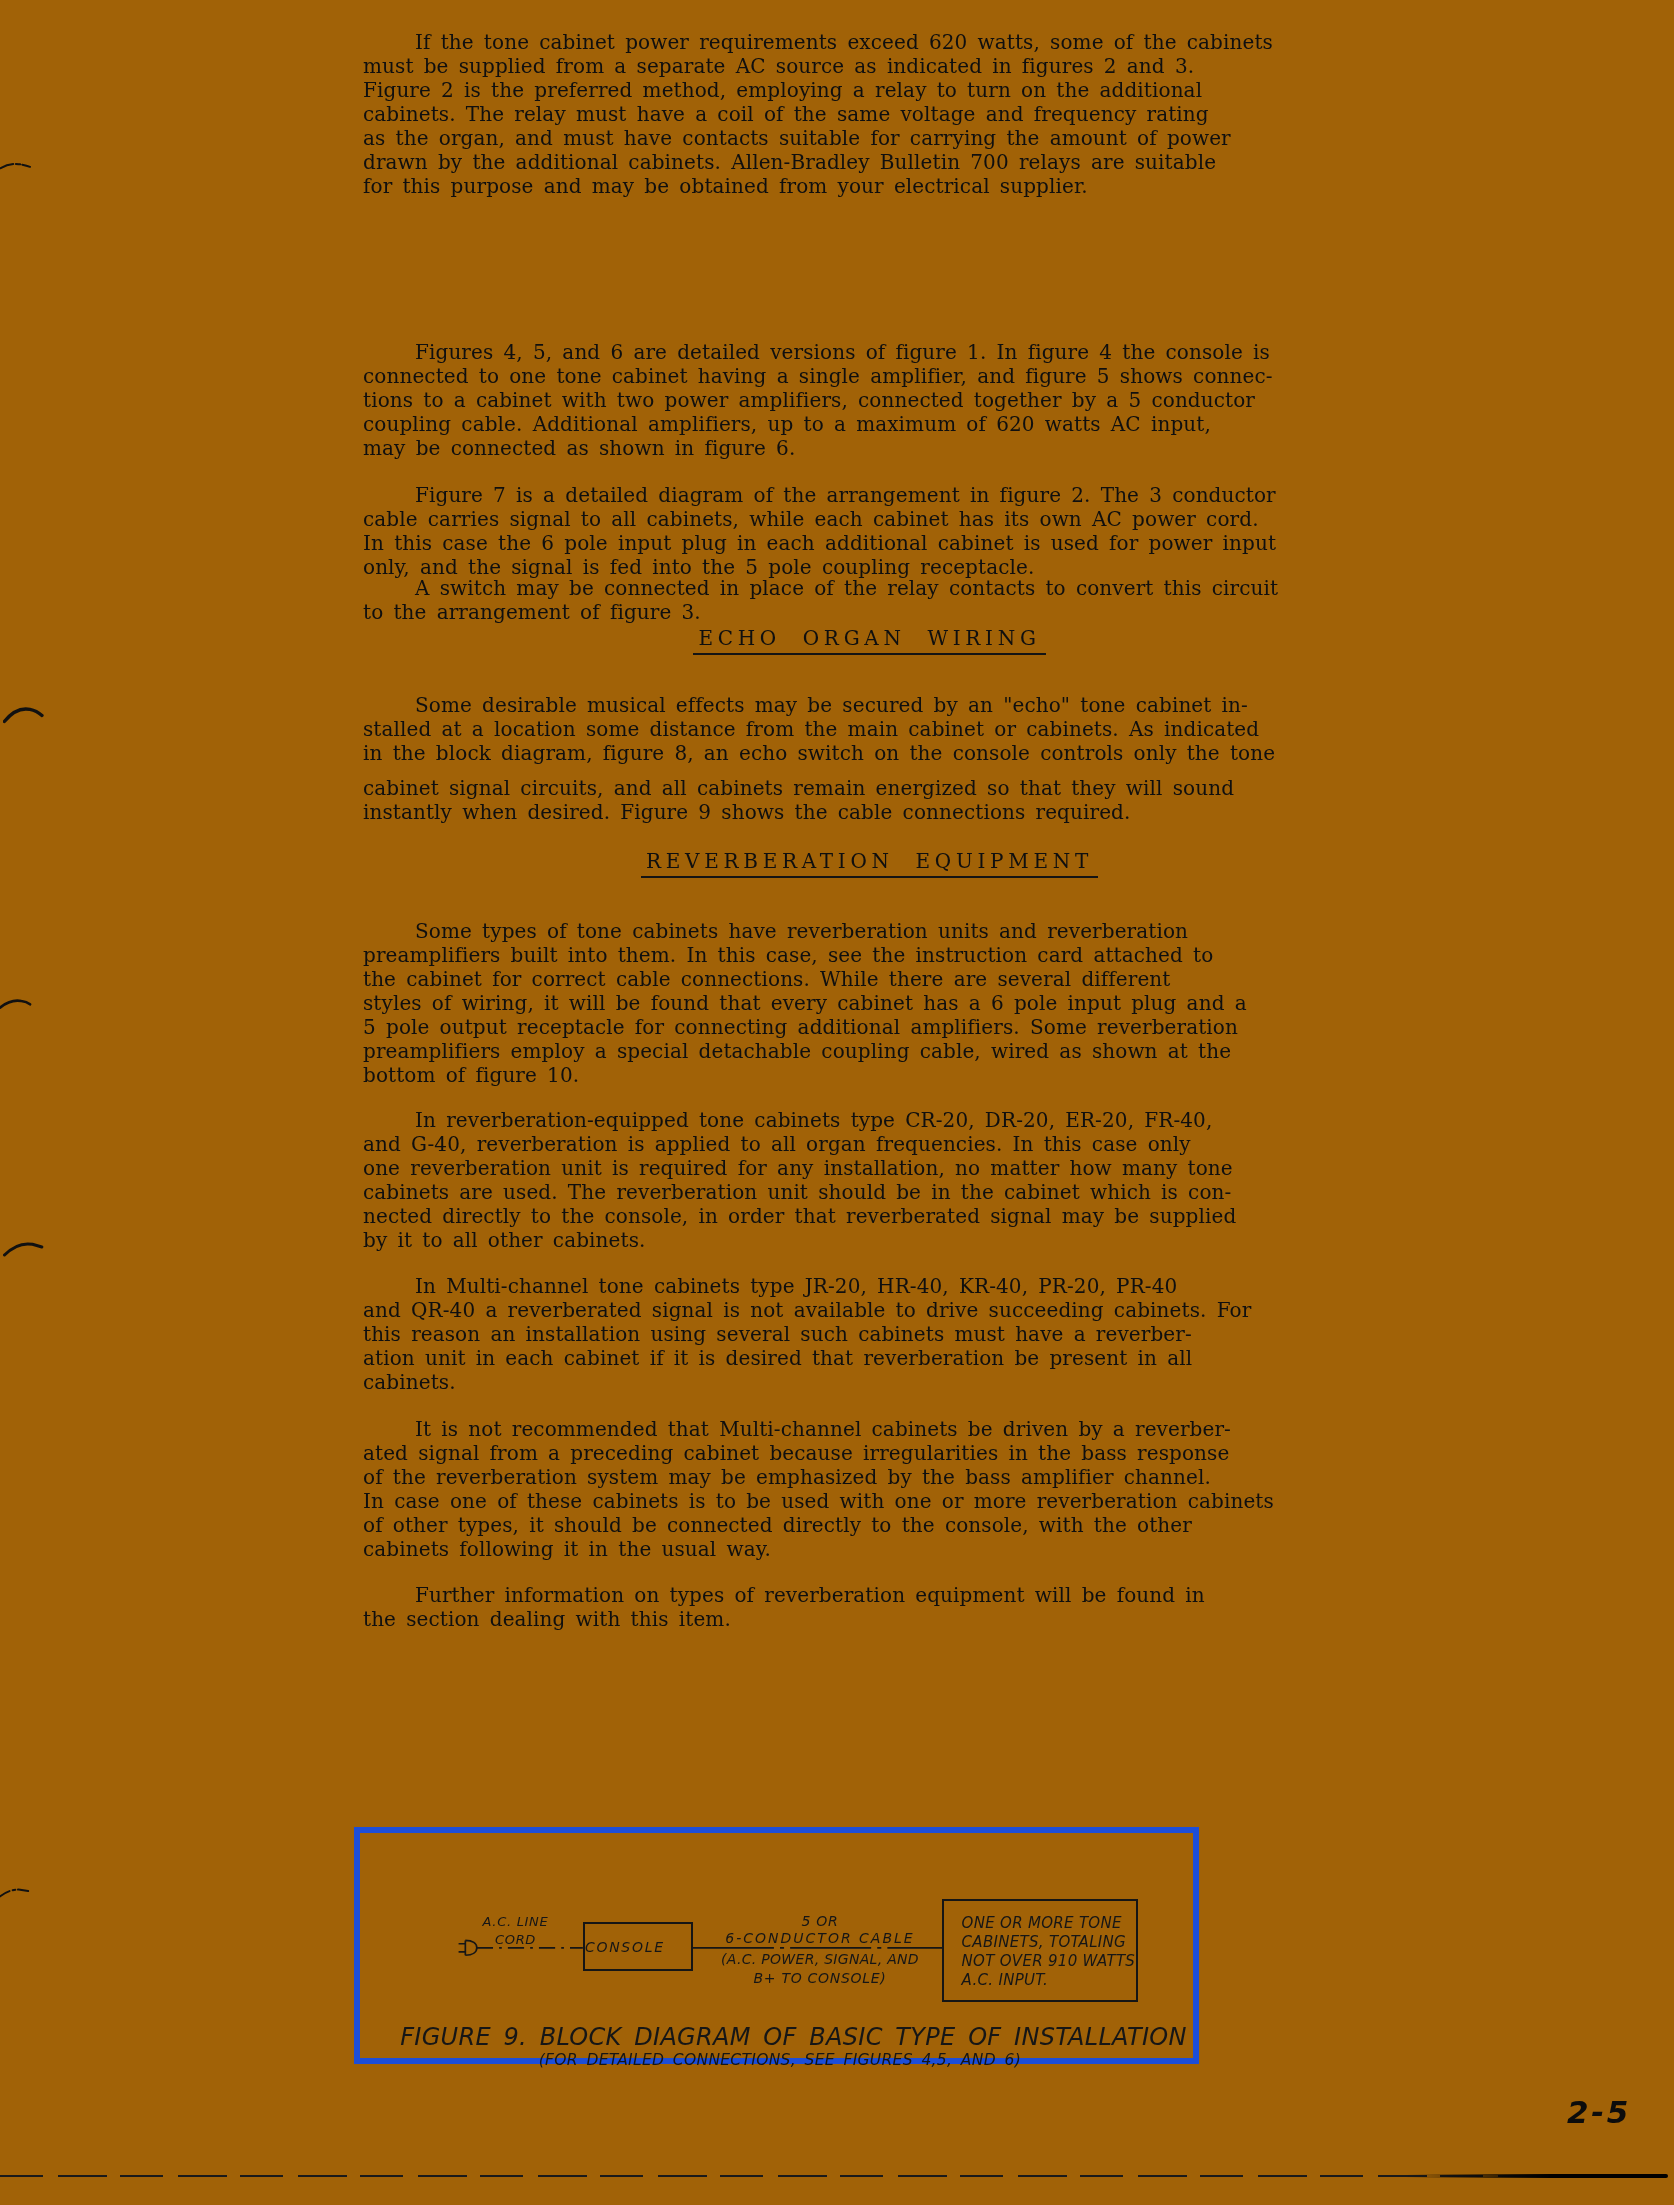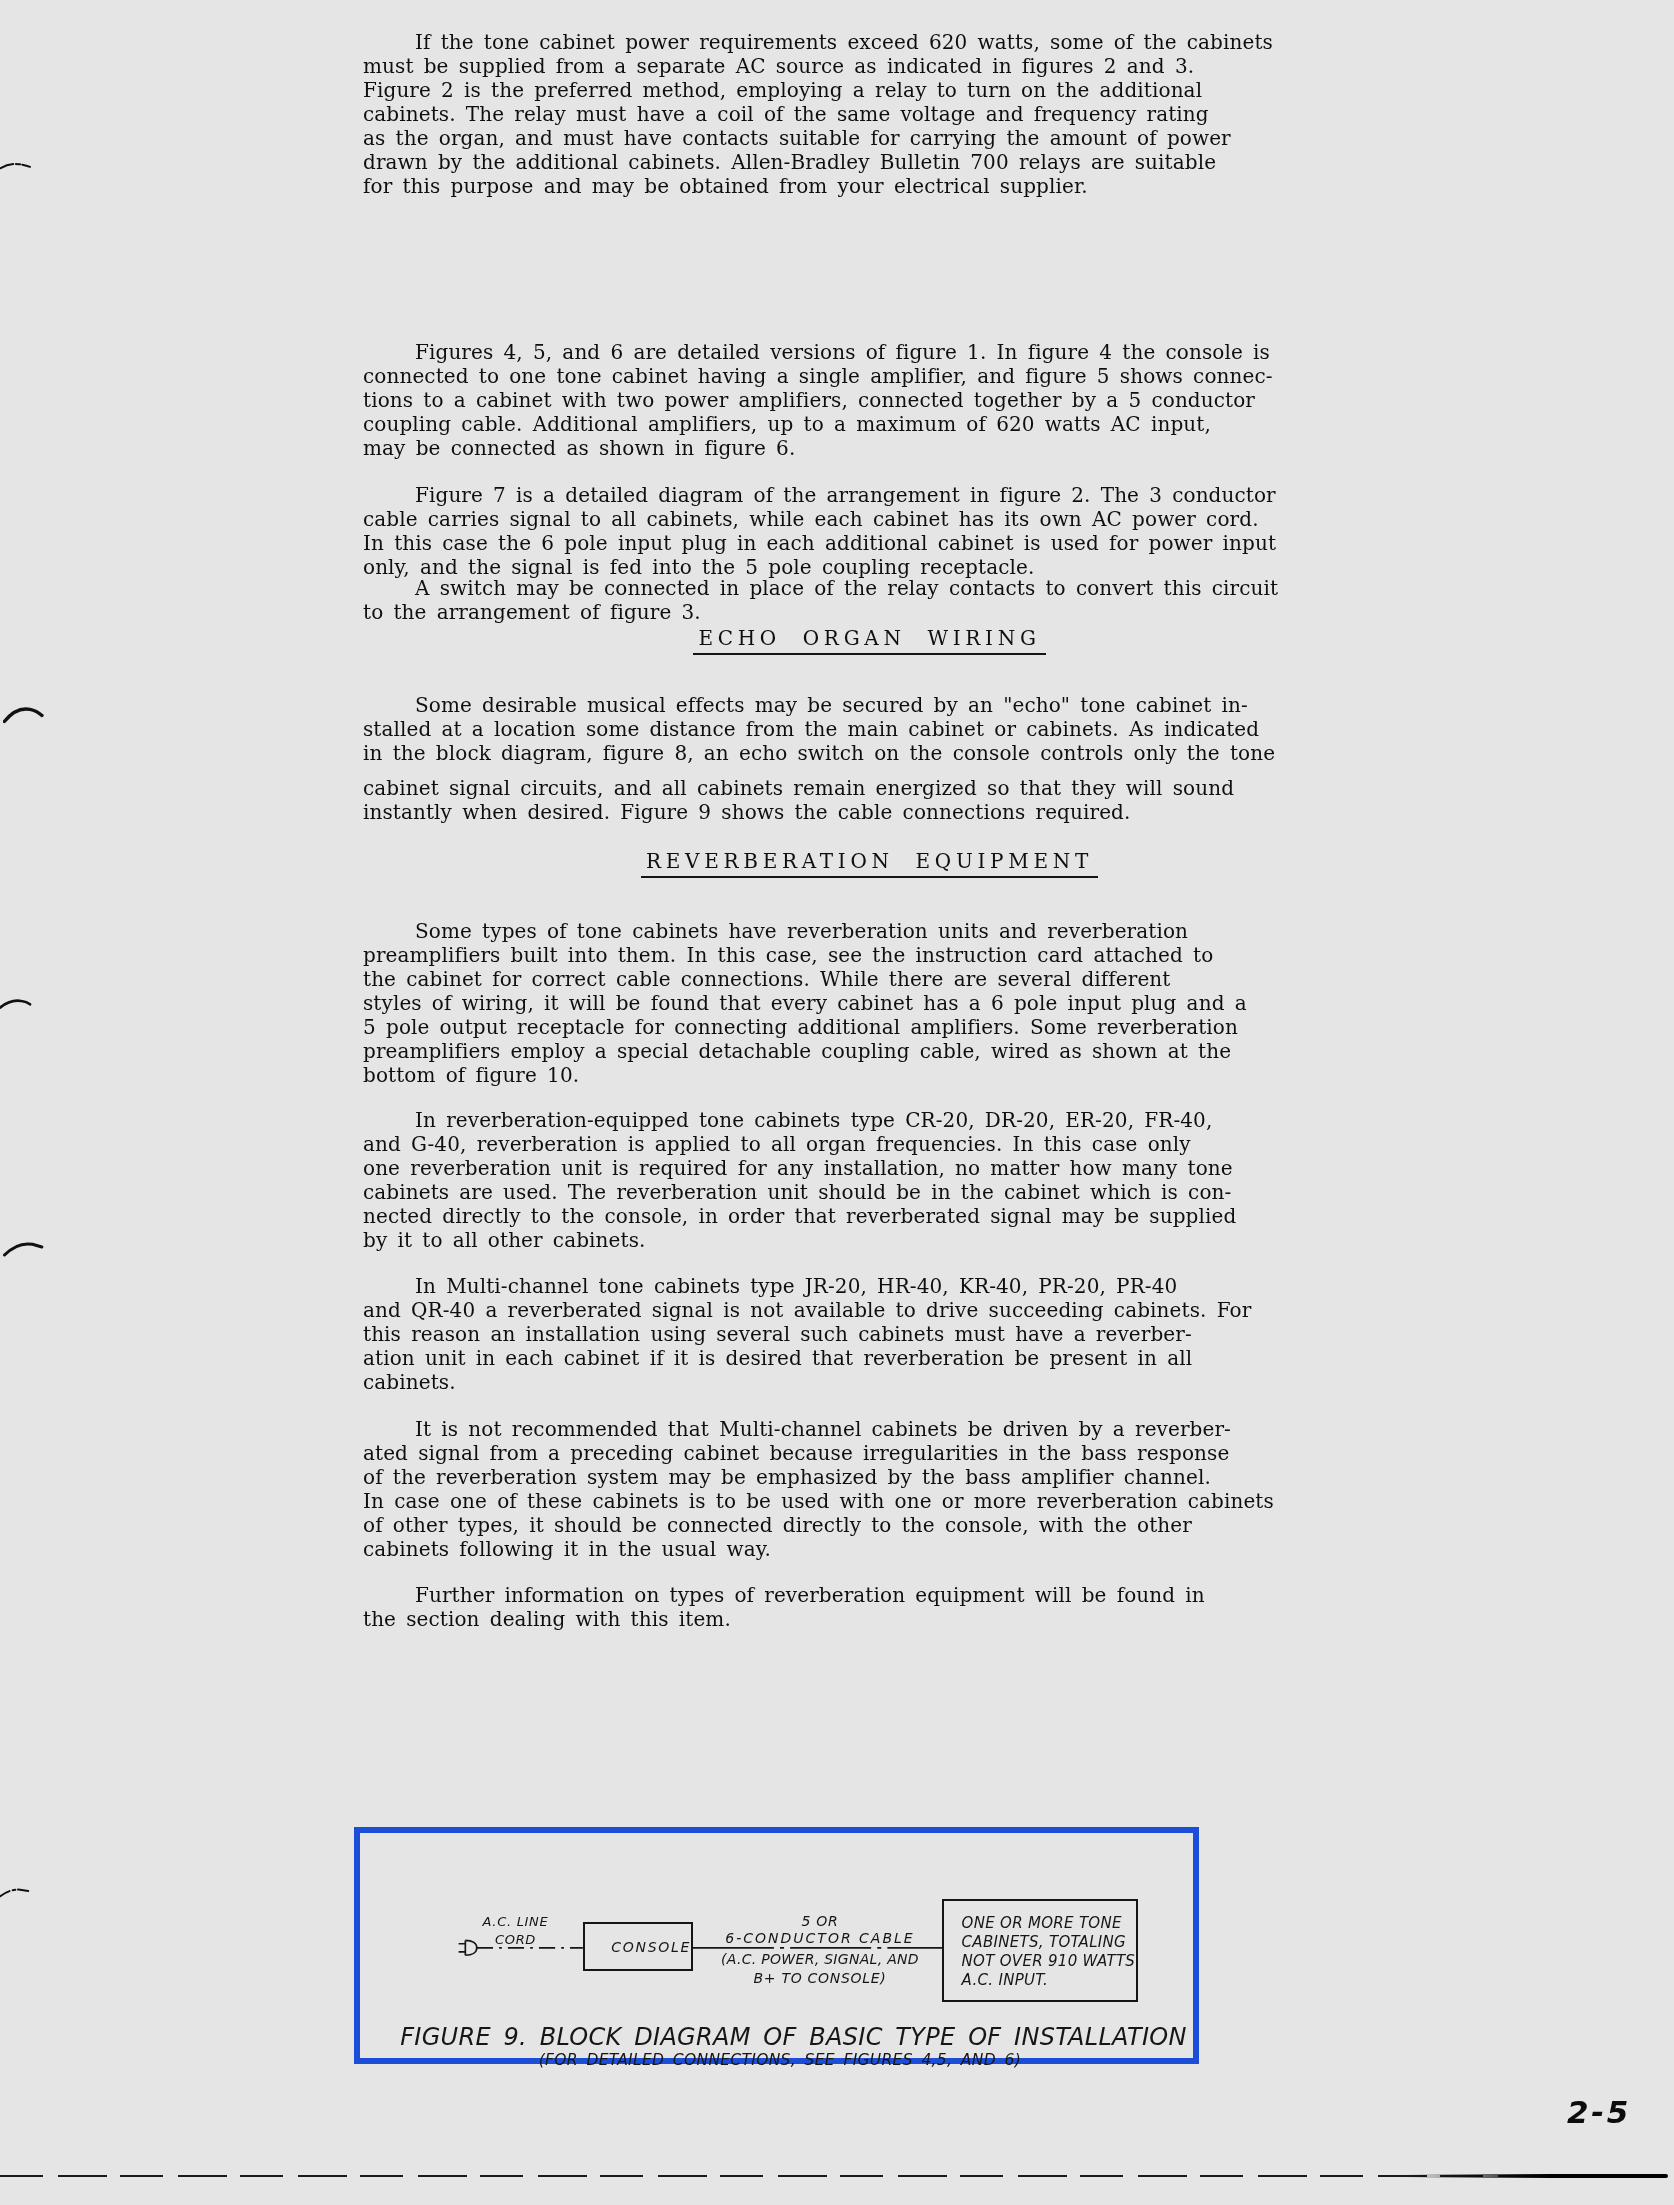--- a/index.html
+++ b/index.html
@@ -1,17 +1,17 @@
 <!DOCTYPE html>
 <html style="font-size:10.8px"><head>
 <meta charset="utf-8">
 <style>
   html,body{margin:0;padding:0;background:#fcfcfa;}
   .page{
-    position:relative;width:1674px;height:2205px;background:#e5e5e5;
+    position:relative;width:1674px;height:2205px;background:#a16207;
     overflow:hidden;font-family:"DejaVu Serif",serif;color:#111;
   }
   .para{
     position:absolute;left:363px;width:1013px;
     font-size:20px;line-height:24px;
     white-space:pre-line;text-indent:52px;
     word-spacing:3.7px;letter-spacing:0.1px;color:#0f0f0f;
   }
   .para.noindent{text-indent:0;}
   .heading{
@@ -26,21 +26,21 @@
     position:absolute;left:354px;top:1827px;width:845px;height:237px;
     border:6px solid #1d4ed8;box-sizing:border-box;
     font-family:"DejaVu Sans",sans-serif;color:#161616;background:transparent;font-style:italic;
   }
   .fig-el{position:absolute;}
   .figsvg{position:absolute;left:0;top:0;width:840px;height:233px;}
   .ac-label{left:108px;top:80px;width:95px;text-align:center;
     font-size:13px;line-height:18px;letter-spacing:0.7px;white-space:pre-line;}
   .console{
     left:223px;top:89px;width:110px;height:49px;border:2px solid #151515;
-    box-sizing:border-box;display:flex;align-items:center;justify-content:flex-end;
+    box-sizing:border-box;display:flex;align-items:center;justify-content:flex-start;
     font-size:14px;letter-spacing:1.7px;
   }
   .cable{left:325px;width:270px;text-align:center;}
   .cable1{top:80px;font-size:14px;letter-spacing:0.7px;}
   .cable2{top:97px;font-size:14px;letter-spacing:2px;}
   .cable3{top:118px;font-size:14px;letter-spacing:0.3px;}
   .cable4{top:137px;font-size:14px;letter-spacing:0.7px;}
   .tone-box{
     left:582px;top:66px;width:196px;height:103px;border:2px solid #151515;
     box-sizing:border-box;padding:13px 0 0 17.6px;

